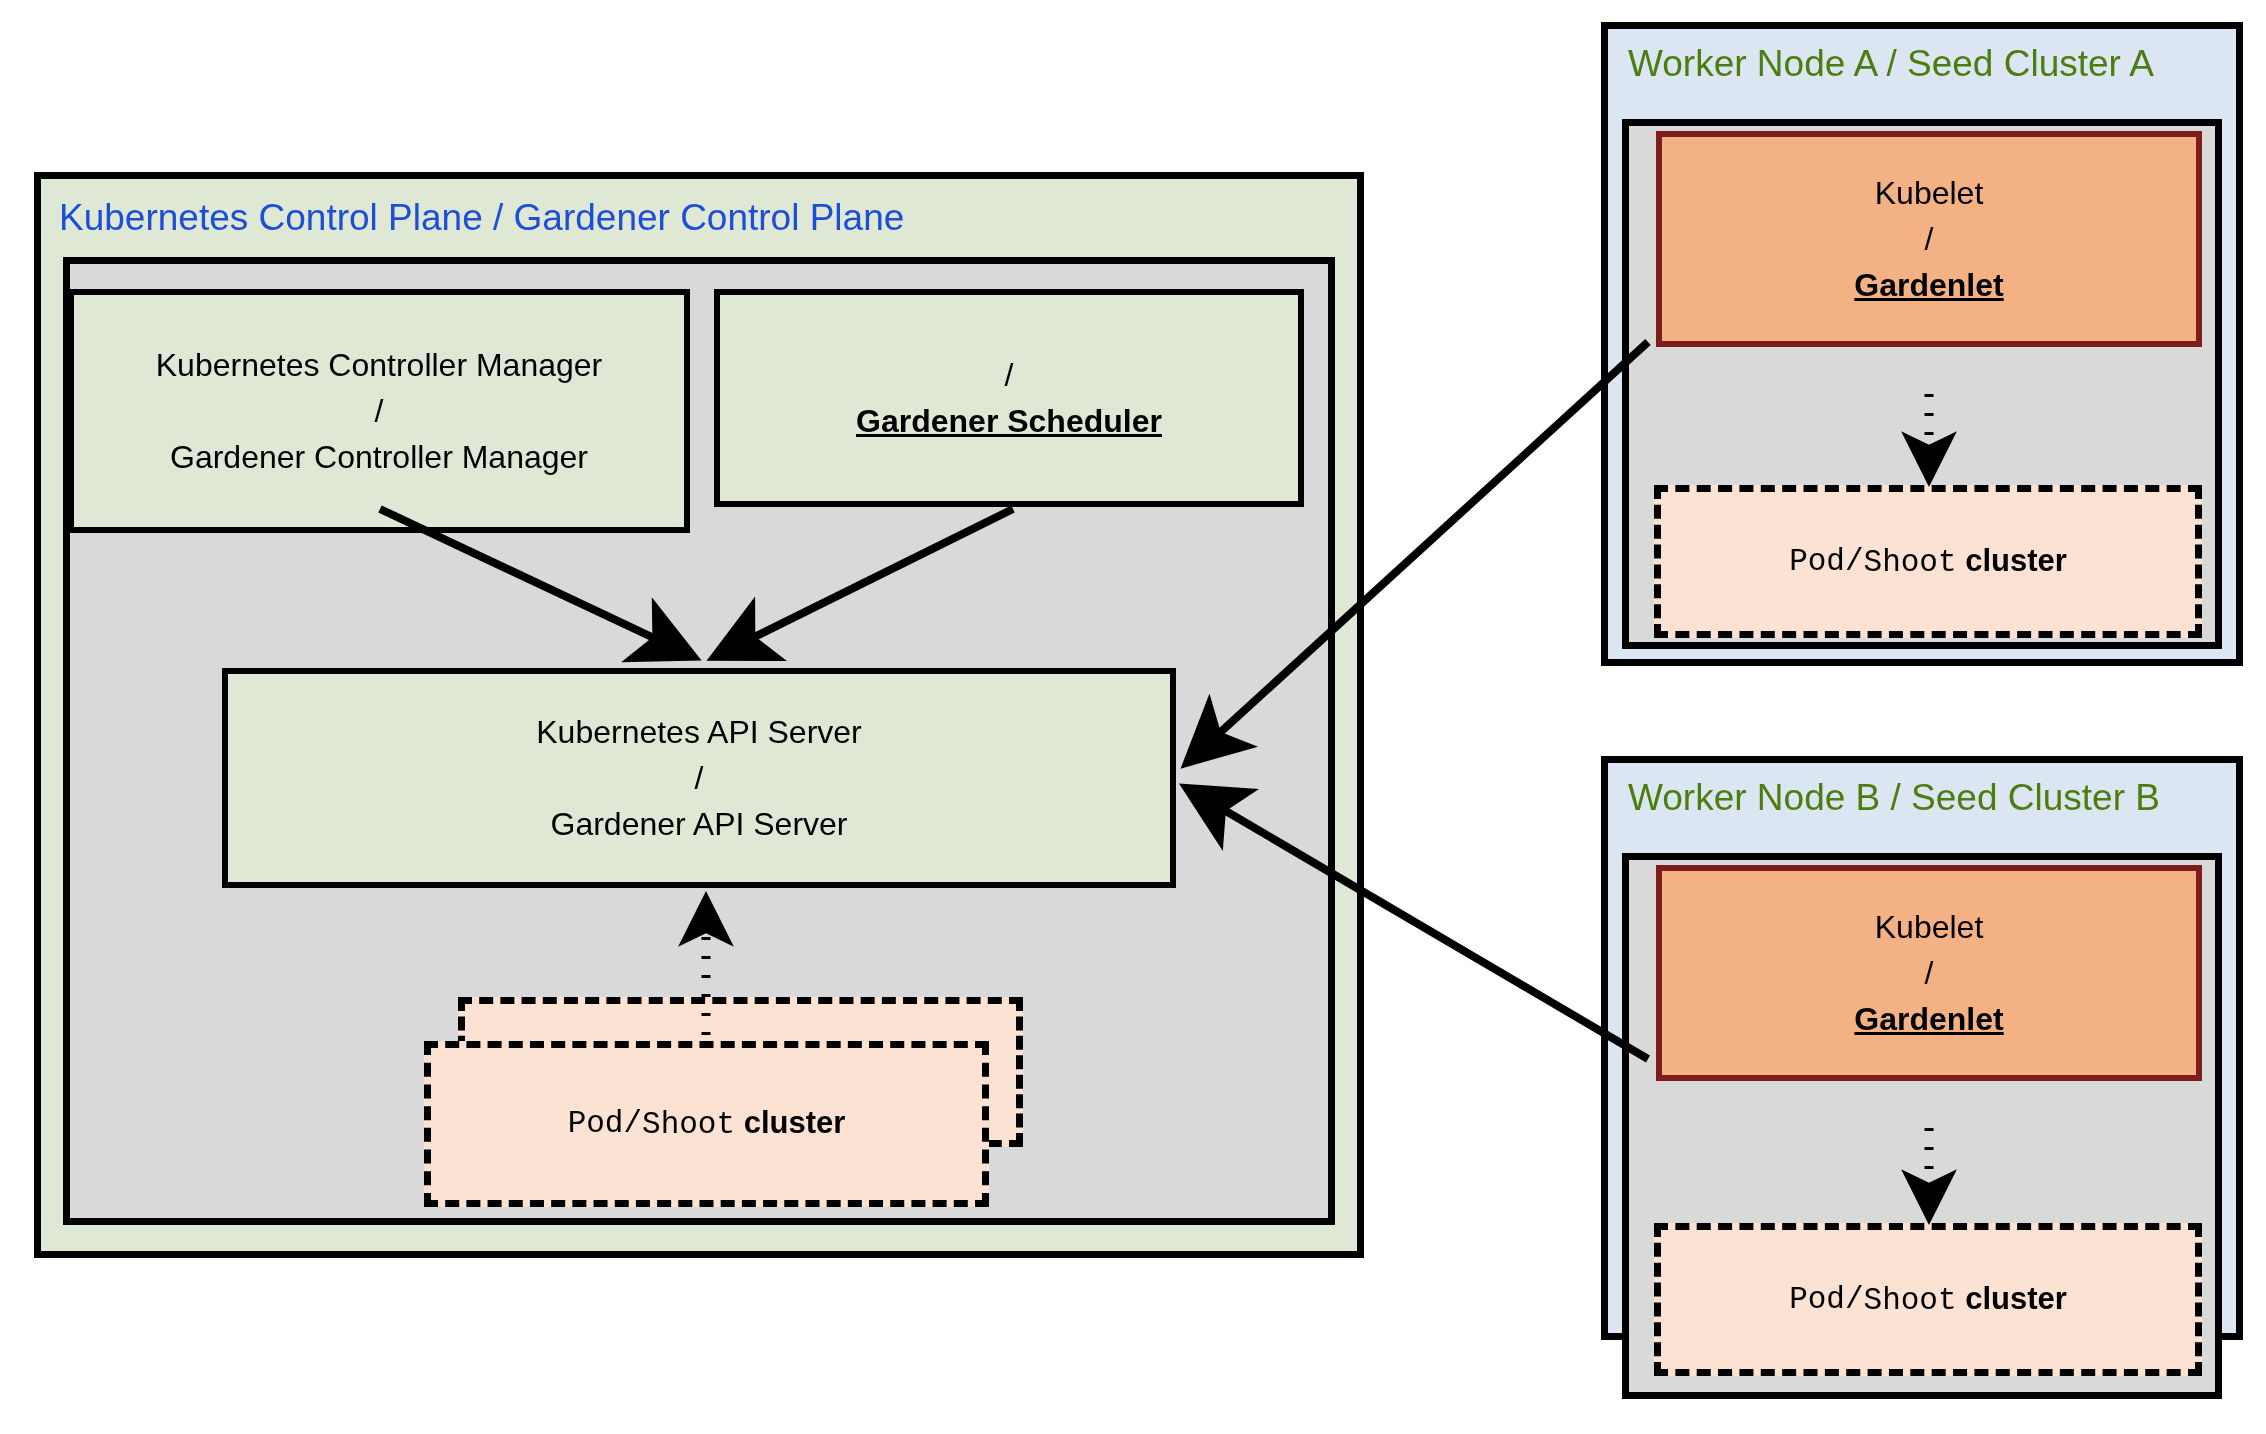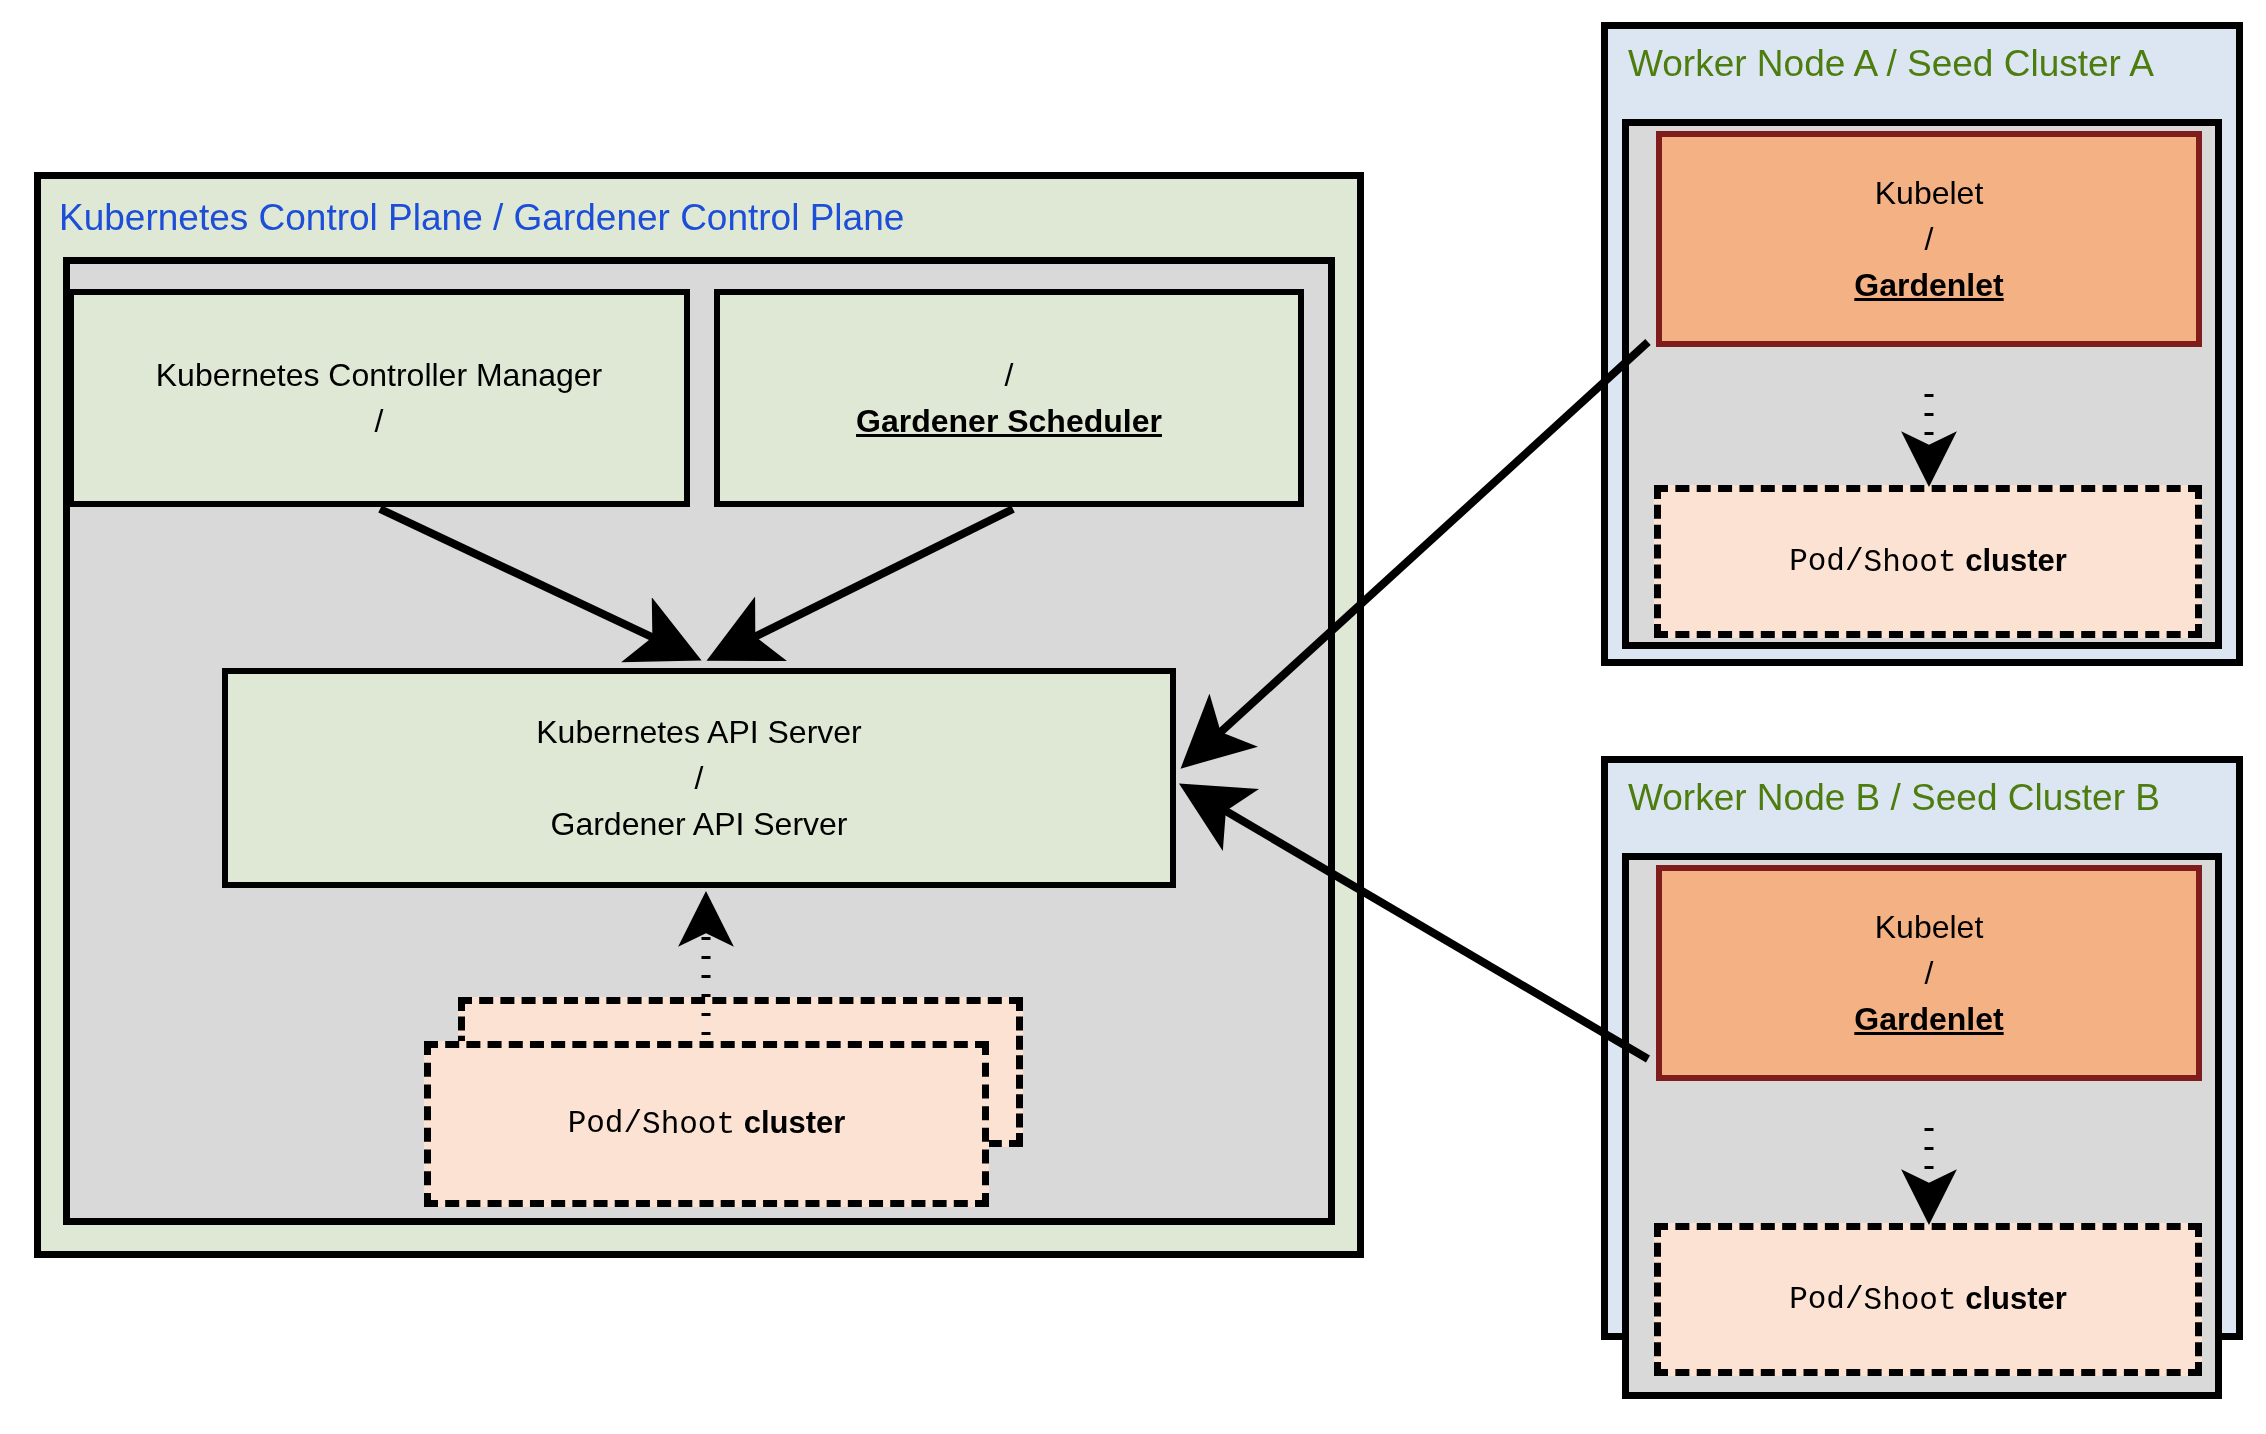--- a/index.html
+++ b/index.html
@@ -54,21 +54,21 @@
     flex-direction: column;
     align-items: center;
     justify-content: center;
     text-align: center;
     color: #000000;
   }
   .line-reg { font-size: 32px; line-height: 46px; white-space: nowrap; }
   .line-bold { font-size: 32px; line-height: 46px; font-weight: bold; white-space: nowrap; text-decoration: underline; }
   .slash { font-size: 32px; line-height: 46px; }
 
-  .kcm-box  { left: 68px;  top: 289px; width: 622px; height: 218px; }
+  .kcm-box  { left: 68px;  top: 289px; width: 622px; height: 244px; }
   .ksched-box { left: 714px; top: 289px; width: 590px; height: 218px; }
   .kapi-box { left: 222px; top: 668px; width: 954px; height: 220px; }
 
   
   .pod-shadow {
     background: #fbe2d2;
     border: 7px dashed #000000;
   }
   .pod-box {
     background: #fbe2d2;
@@ -137,20 +137,21 @@
 <div id="stage">
 
   <div class="abs control-plane-outer">
     <div class="control-plane-title">Kubernetes Control Plane / Gardener Control Plane</div>
     <div class="abs control-plane-inner"></div>
   </div>
 
   <div class="abs green-box kcm-box">
     <div class="line-reg">Kubernetes Controller Manager</div>
     <div class="slash">/</div>
+    <div class="line-reg">Gardener Controller Manager</div>
   </div>
 
   <div class="abs green-box ksched-box">
     <div class="slash">/</div>
     <div class="line-bold">Gardener Scheduler</div>
   </div>
 
   <div class="abs green-box kapi-box">
     <div class="line-reg">Kubernetes API Server</div>
     <div class="slash">/</div>

